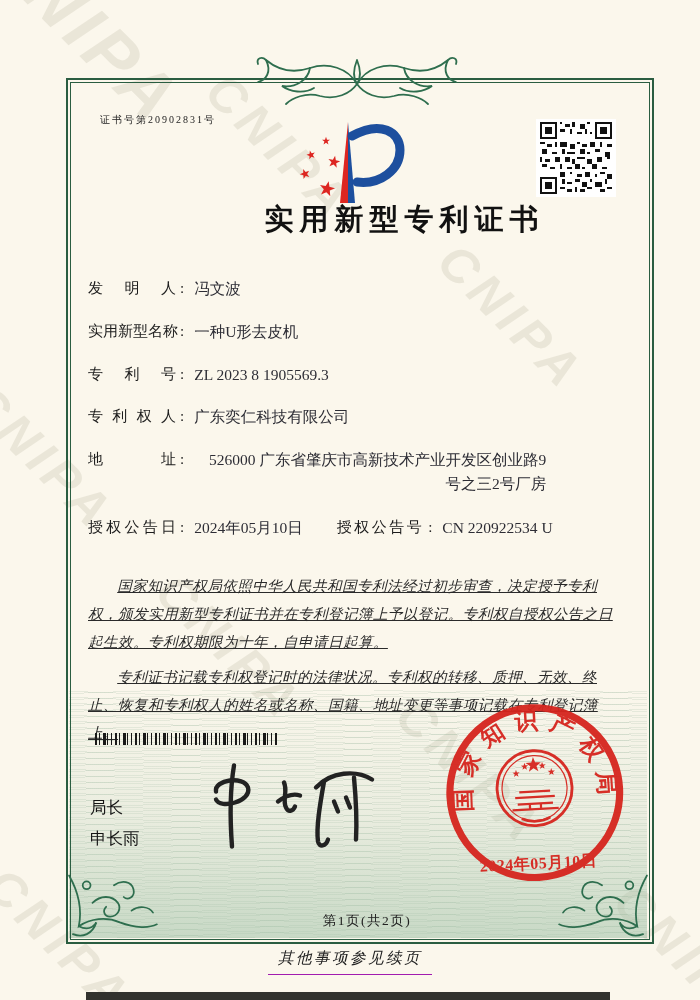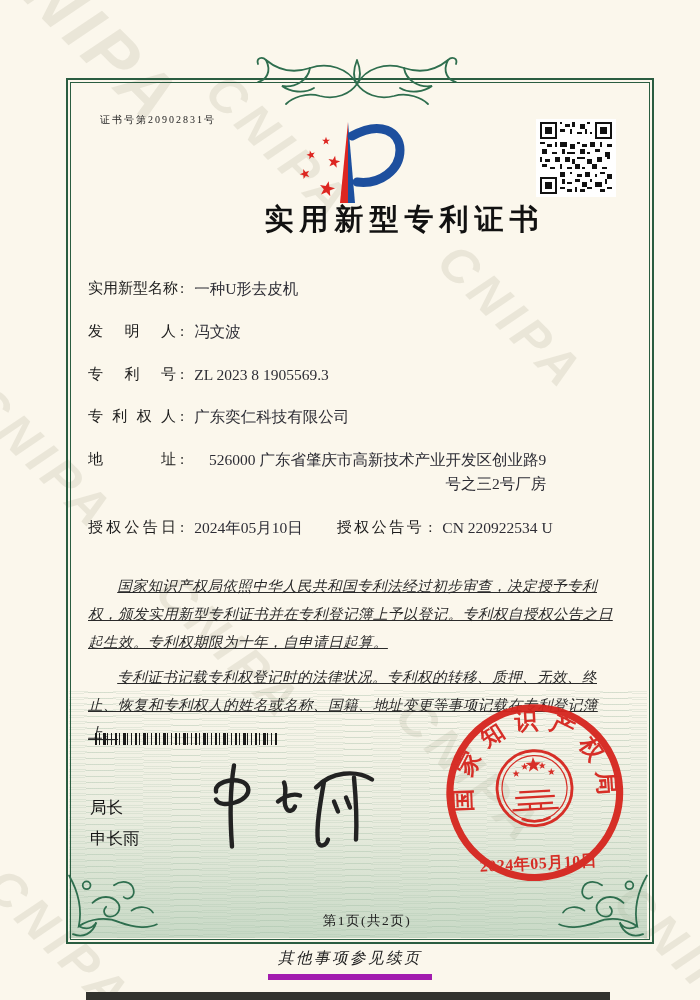--- a/index.html
+++ b/index.html
@@ -53,21 +53,21 @@
              #191919 12px 13px, rgba(0,0,0,0) 13px 16px,
              #191919 16px 17px, rgba(0,0,0,0) 17px 20px);}
   .signer{position:absolute;left:90px;top:792px;font-family:"Liberation Sans","DejaVu Sans",sans-serif;
           font-size:16.5px;color:#141414;line-height:1.85;}
   .signature{position:absolute;left:196px;top:748px;width:185px;height:108px;}
   .seal{position:absolute;left:440px;top:700px;width:190px;height:194px;transform:rotate(-3deg);opacity:0.95;z-index:4;}
   .page-label{position:absolute;left:66px;top:912px;width:584px;text-align:center;
               font-size:13.5px;letter-spacing:1.5px;color:#222;padding-left:9px;}
   .foot-note{position:absolute;left:0;top:948px;width:700px;text-align:center;}
   .foot-note span{display:inline-block;font-size:15.5px;font-style:italic;letter-spacing:2.5px;
-                  color:#222;border-bottom:6px solid #a21caf;padding:0 10px 5px;}
+                  color:#222;border-bottom:1px solid #a21caf;padding:0 10px 5px;}
   .next-page-edge{position:absolute;left:86px;top:992px;width:524px;height:8px;background:#32322e;z-index:5;}
   .orn{position:absolute;z-index:2;pointer-events:none;}
   .orn-top{left:252px;top:50px;width:210px;height:60px;}
   .orn-bl{left:62px;top:856px;width:100px;height:82px;}
   .orn-br{left:554px;top:856px;width:100px;height:82px;transform:scaleX(-1);}
 </style>
 </head>
 <body>
 
 <div class="page">
@@ -220,24 +220,24 @@
             <rect x="24" y="27" width="2" height="1"></rect>
           <rect x="27" y="26" width="2" height="1"></rect>
         </g>
       </svg>
     </div>
 
     <div class="title">实用新型专利证书</div>
 
     <div class="fields">
       <div class="frow">
+        <span class="flabel">发明人</span><span class="fcolon">:</span><span class="fvalue">冯文波</span>
+      </div>
+      <div class="frow">
         <span class="flabel">实用新型名称</span><span class="fcolon">:</span><span class="fvalue">一种U形去皮机</span>
-      </div>
-      <div class="frow">
-        <span class="flabel">发明人</span><span class="fcolon">:</span><span class="fvalue">冯文波</span>
       </div>
       <div class="frow">
         <span class="flabel">专利号</span><span class="fcolon">:</span><span class="fvalue">ZL 2023 8 1905569.3</span>
       </div>
       <div class="frow">
         <span class="flabel">专利权人</span><span class="fcolon">:</span><span class="fvalue">广东奕仁科技有限公司</span>
       </div>
       <div class="frow">
         <span class="flabel">地址</span><span class="fcolon">:</span><span class="fvalue wrap">526000 广东省肇庆市高新技术产业开发区创业路9号之三2号厂房</span>
       </div>

